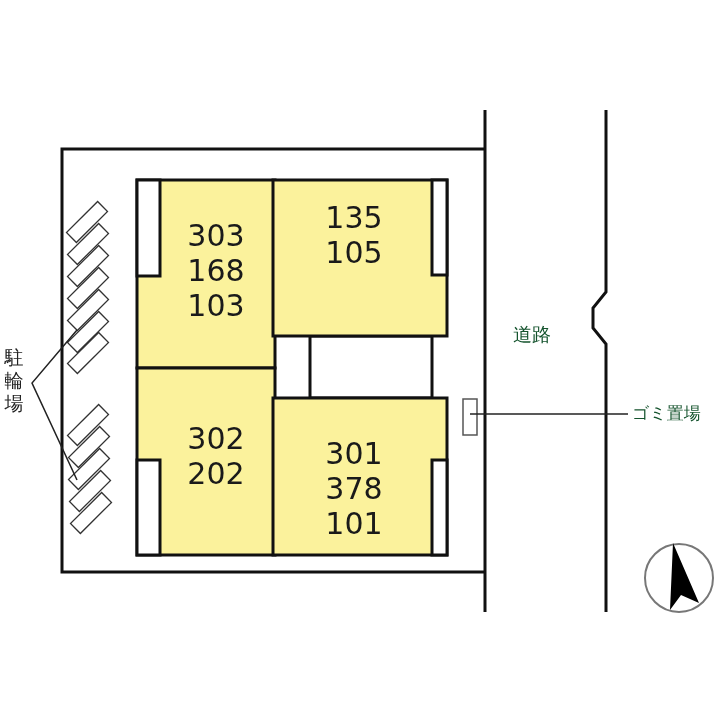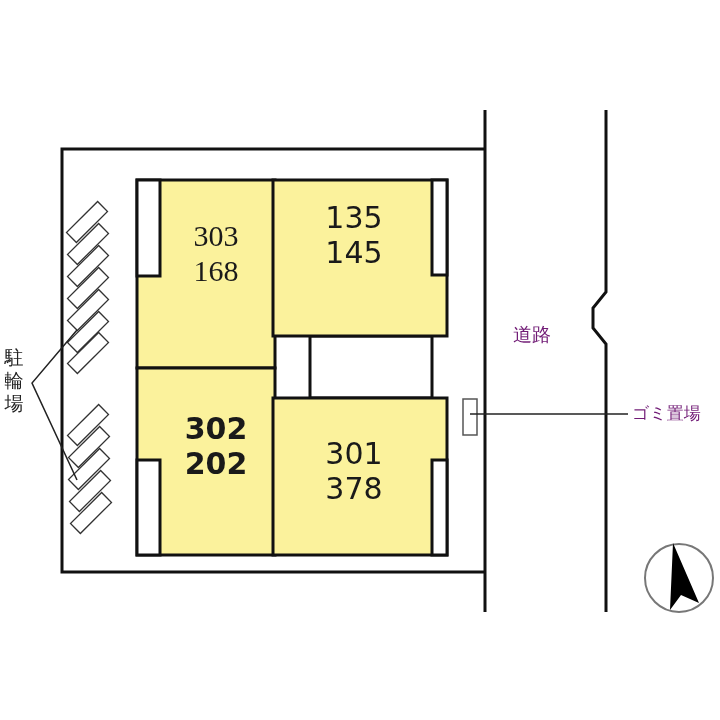--- a/index.html
+++ b/index.html
@@ -3,21 +3,21 @@
   <meta charset="utf-8">
   <style>
     html, body { margin: 0; padding: 0; background: #ffffff; }
     body { width: 720px; height: 720px; position: relative; overflow: hidden;
            font-family: "DejaVu Sans", "Liberation Sans", sans-serif; }
     svg { position: absolute; left: 0; top: 0; }
     .unit-label { position: absolute; text-align: center; font-size: 30px; line-height: 35px;
                   color: #1a1a1a; letter-spacing: 0px; }
     .unit-label div { display: block; }
     .vlabel { position: absolute; font-size: 19px; line-height: 23px; color: #222; width: 22px; text-align: center; }
-    .hlabel { position: absolute; font-size: 19px; color: #701a75; white-space: nowrap; }
+    .hlabel { position: absolute; font-size: 19px; color: #14532d; white-space: nowrap; }
   </style>
 </head>
 <body>
 
 <svg width="720" height="720" viewBox="0 0 720 720">
 
   <polyline points="485,149 62,149 62,572 485,572" fill="none" stroke="#111" stroke-width="3"></polyline>
 
   <line x1="485" y1="110" x2="485" y2="612" stroke="#111" stroke-width="3"></line>
   <polyline points="606,110 606,292 593,308 593,328 606,344 606,612" fill="none" stroke="#111" stroke-width="3"></polyline>
@@ -66,35 +66,37 @@
 
   <rect x="463" y="399" width="14" height="36" fill="#fff" stroke="#555" stroke-width="1.5"></rect>
   <line x1="470" y1="414" x2="628" y2="414" stroke="#222" stroke-width="1.5"></line>
 
   <g>
     <circle cx="679" cy="578" r="34" fill="#fff" stroke="#777" stroke-width="2"></circle>
     <polygon points="673,543 699,603 681,595 670,610" fill="#000"></polygon>
   </g>
 </svg>
 
-<div class="unit-label" style="left:176px; top:218px; width:80px;font-family:Liberation Serif, serif;">
+<div class="unit-label" style="left:176px; top:218px; width:80px;">
   <div>303</div>
   <div>168</div>
+  <div>103</div>
 </div>
 <div class="unit-label" style="left:314px; top:200px; width:80px;">
   <div>135</div>
-  <div>145</div>
+  <div>105</div>
 </div>
-<div class="unit-label" style="left:176px; top:411px; width:80px;font-weight:bold;">
+<div class="unit-label" style="left:176px; top:421px; width:80px;">
   <div>302</div>
   <div>202</div>
 </div>
 <div class="unit-label" style="left:314px; top:436px; width:80px;text-align:center;">
   <div>301</div>
   <div>378</div>
+  <div>101</div>
 </div>
 
 <div class="vlabel" style="left:3px; top:346px;">
   <div>駐</div>
   <div>輪</div>
   <div>場</div>
 </div>
 
 <div class="hlabel" style="left:513px; top:322px;">道路</div>
 

